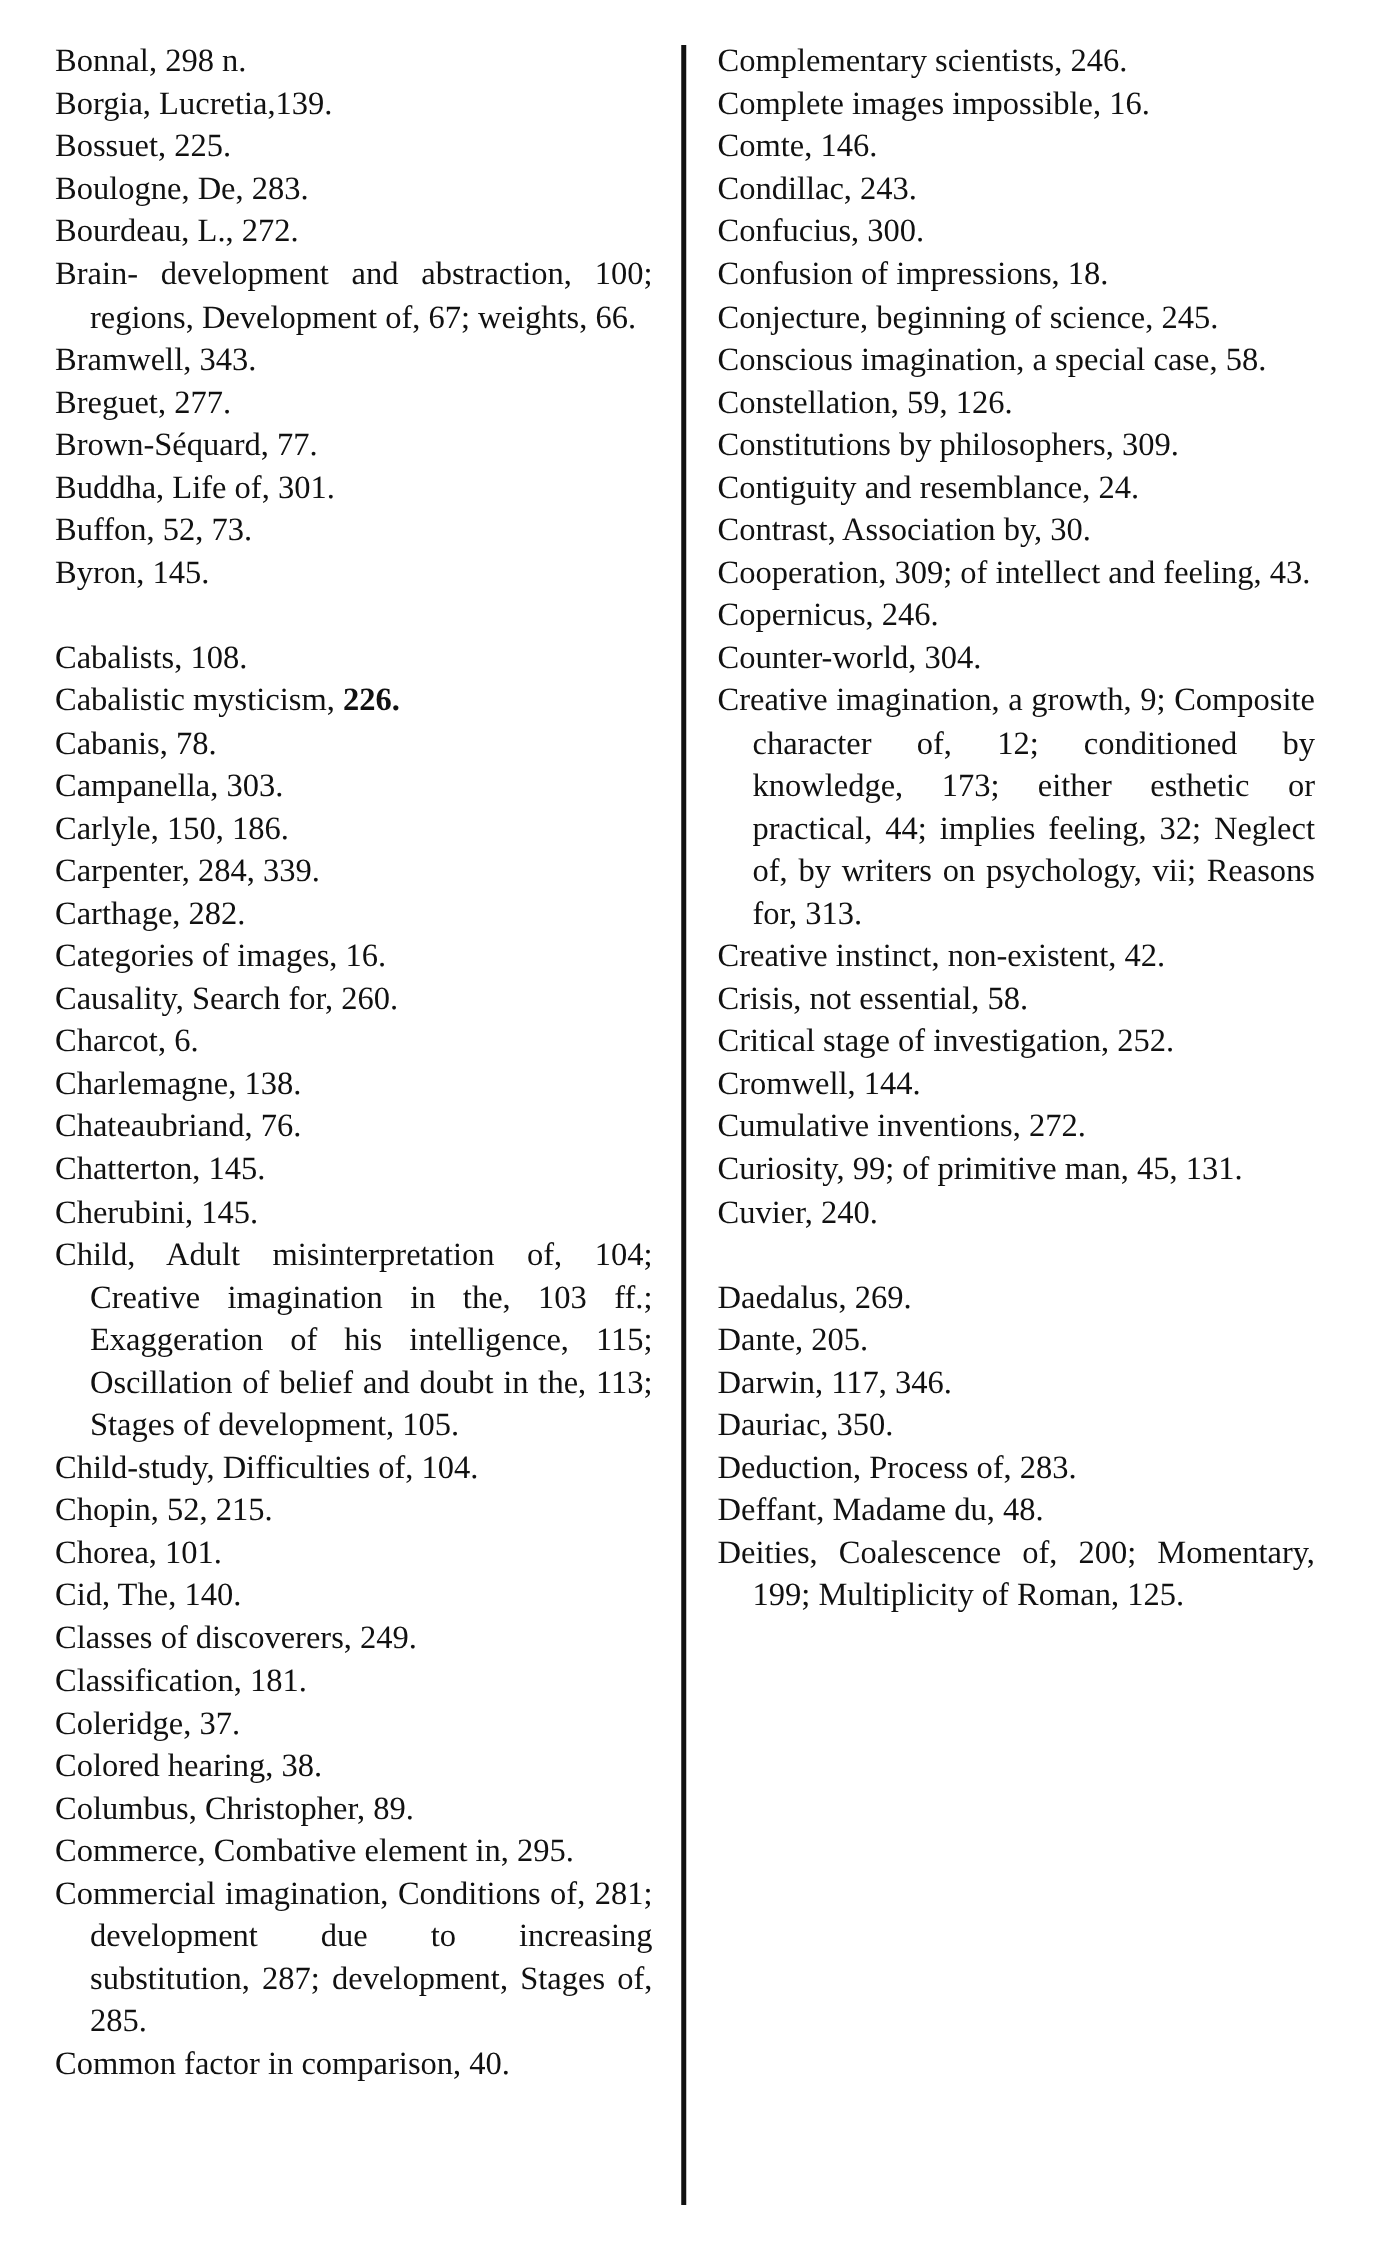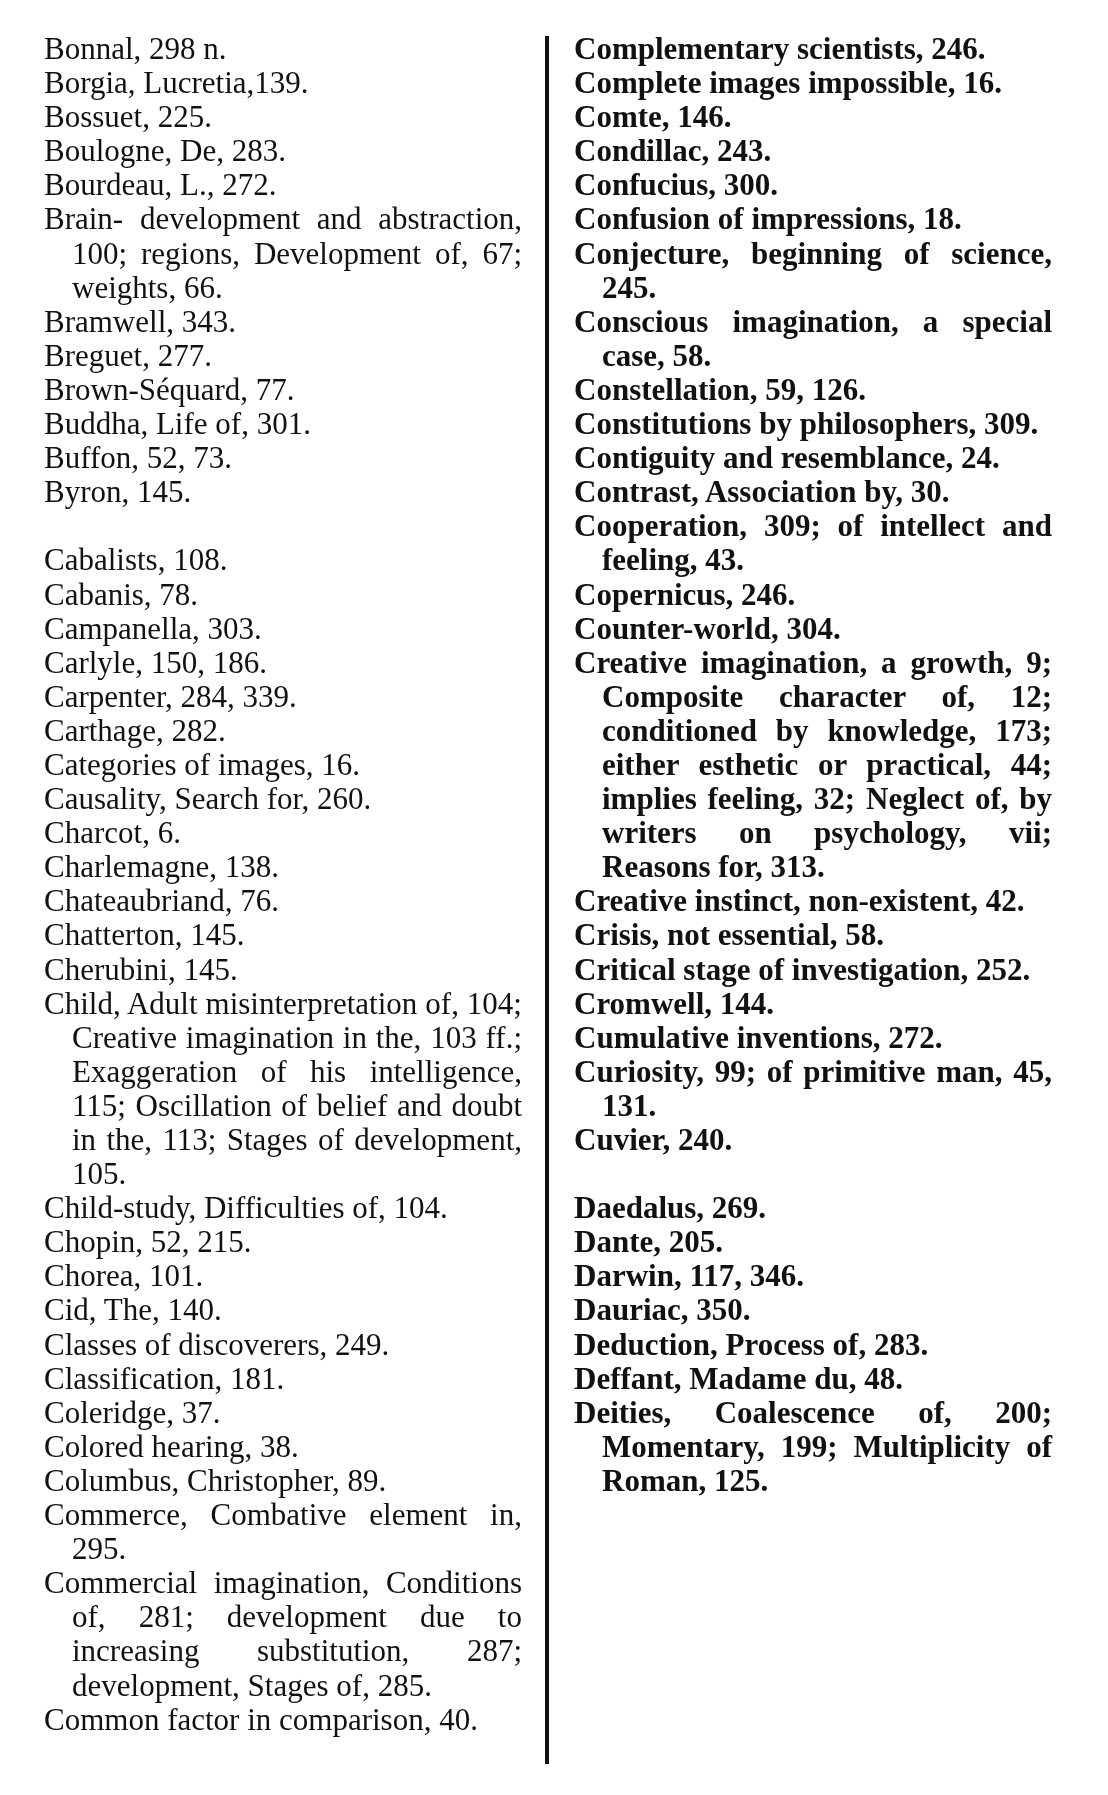--- a/index.html
+++ b/index.html
@@ -4,24 +4,24 @@
 <style>
   html, body { margin: 0; padding: 0; background: #ffffff; }
   body {
     width: 1108px; height: 1795px; position: relative; overflow: hidden;
     font-family: "Liberation Serif", "DejaVu Serif", serif;
     color: #111111;
   }
   .page { position: absolute; left: 0; top: 0; width: 1108px; height: 1795px; }
   .col {
     position: absolute; top: 32px;
-    font-size: 31px; line-height: 34.1px;
+    font-size: 26px; line-height: 34.1px;
   }
   .col.left { left: 44px; width: 478px; }
-  .col.right { left: 574px; width: 478px; font-weight: bold; }
+  .col.right { left: 574px; width: 478px; }
   .entry {
     text-align: justify;
     padding-left: 28px; text-indent: -28px;
     margin: 0;
   }
   .gap { height: 34.1px; }
   .pg-bold { font-weight: bold; }
   .rule {
     position: absolute; left: 545px; top: 36px; width: 4px; height: 1728px;
     background: #111111;
@@ -39,20 +39,21 @@
       <p class="entry"><span>Bourdeau, L., 272.</span></p>
       <p class="entry"><span>Brain- development and abstraction, 100; regions, Development of, 67; weights, 66.</span></p>
       <p class="entry"><span>Bramwell, 343.</span></p>
       <p class="entry"><span>Breguet, 277.</span></p>
       <p class="entry"><span>Brown-Séquard, 77.</span></p>
       <p class="entry"><span>Buddha, Life of, 301.</span></p>
       <p class="entry"><span>Buffon, 52, 73.</span></p>
       <p class="entry"><span>Byron, 145.</span></p>
       <div class="gap"></div>
       <p class="entry"><span>Cabalists, 108.</span></p>
+      <p class="entry"><span>Cabalistic mysticism, </span><span class="pg-bold">226.</span></p>
       <p class="entry"><span>Cabanis, 78.</span></p>
       <p class="entry"><span>Campanella, 303.</span></p>
       <p class="entry"><span>Carlyle, 150, 186.</span></p>
       <p class="entry"><span>Carpenter, 284, 339.</span></p>
       <p class="entry"><span>Carthage, 282.</span></p>
       <p class="entry"><span>Categories of images, 16.</span></p>
       <p class="entry"><span>Causality, Search for, 260.</span></p>
       <p class="entry"><span>Charcot, 6.</span></p>
       <p class="entry"><span>Charlemagne, 138.</span></p>
       <p class="entry"><span>Chateaubriand, 76.</span></p>

